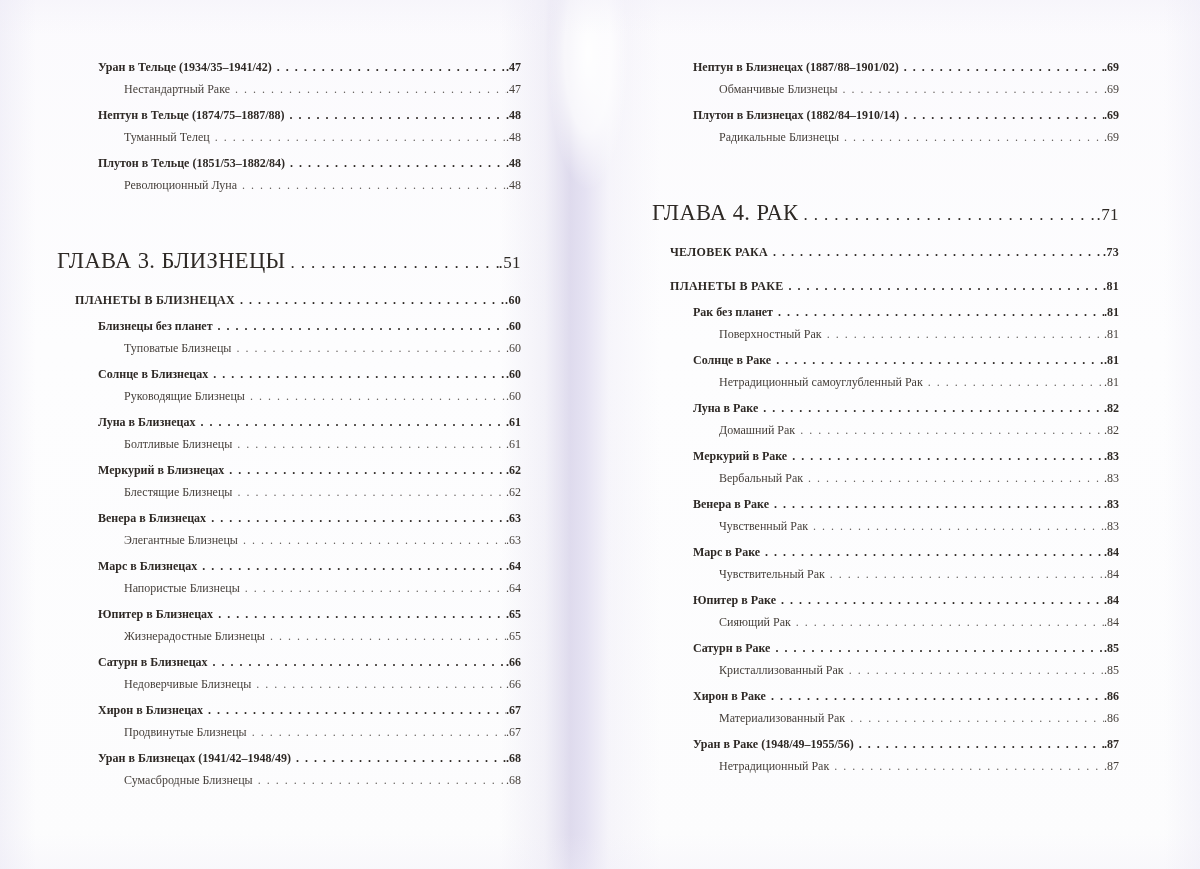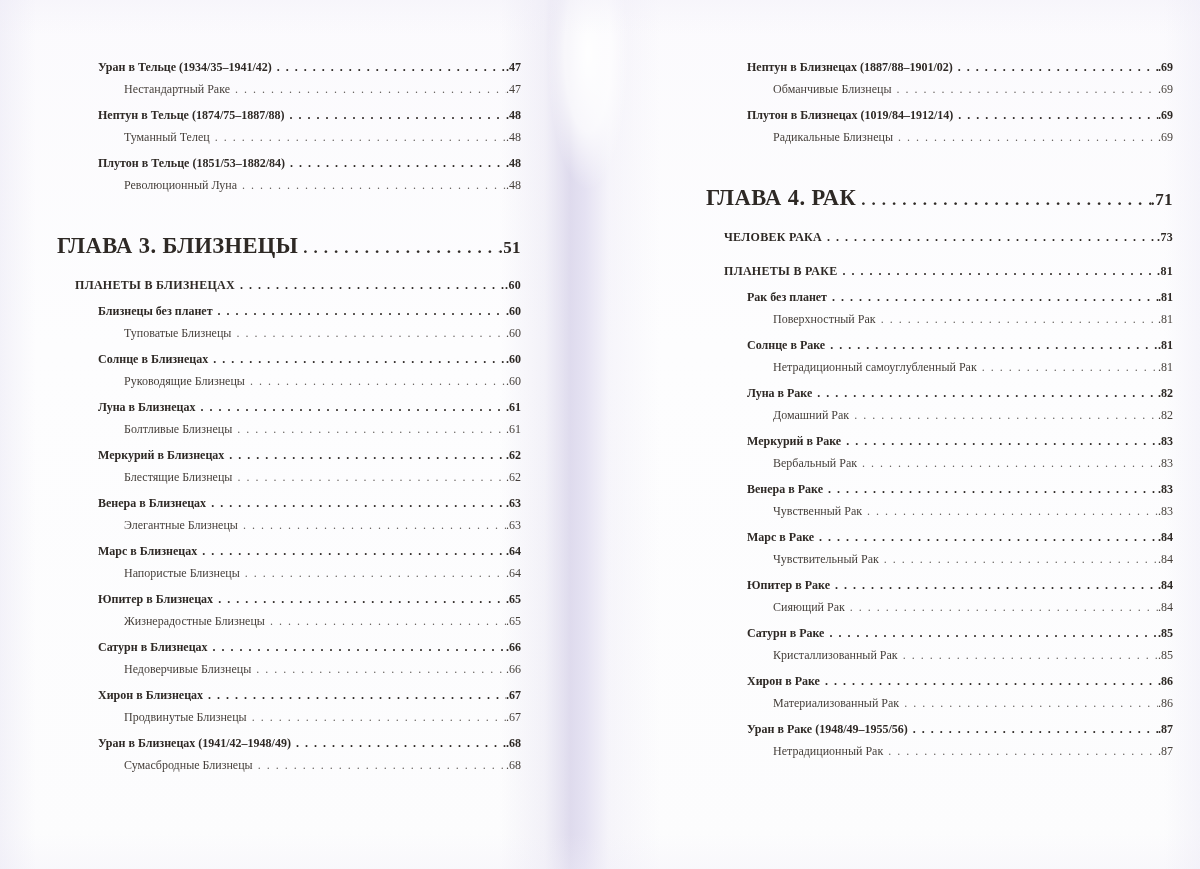--- a/index.html
+++ b/index.html
@@ -45,33 +45,33 @@
       rgba(255,255,255,0.98) 0%,
       rgba(255,255,255,0.75) 45%,
       rgba(255,255,255,0) 78%);
   }
   .page {
     position: absolute;
     top: 52px;
     color: #2e2925;
   }
   .page-left  { left: 57px;  width: 464px; }
-  .page-right { left: 706px; width: 467px; }
+  .page-right { left: 652px; width: 467px; }
 
   .line {
     display: flex;
     align-items: baseline;
     height: 22px;
     font-size: 12px;
     line-height: 22px;
   }
   .line.entry   { padding-left: 41px; font-weight: bold; margin-top: 4px; }
   .line.sub     { padding-left: 67px; color: #453f3a; }
   .line.section { padding-left: 18px; font-weight: bold; margin-top: 12px; letter-spacing: 0.3px; }
-  .line.chapter { padding-left: 0;    font-weight: bold; font-size: 22.5px; height: 32px; line-height: 32px; margin-top: 34px; letter-spacing: 0.4px; }
+  .line.chapter { padding-left: 0;    font-weight: normal; font-size: 22.5px; height: 32px; line-height: 32px; margin-top: 49px; letter-spacing: 0.4px; }
   .line.chapter .dots, .line.chapter .num { font-size: 17px; }
 
   .label { white-space: nowrap; }
   .dots {
     flex: 1 1 auto;
     overflow: hidden;
     white-space: nowrap;
     letter-spacing: 6px;
     padding-left: 5px;
     min-width: 8px;
@@ -236,21 +236,21 @@
         <span class="label">Нептун в Близнецах (1887/88–1901/02)</span>
         <span class="dots">............................................................................................................................................</span>
         <span class="num">69</span>
       </div>
       <div class="line sub">
         <span class="label">Обманчивые Близнецы</span>
         <span class="dots">............................................................................................................................................</span>
         <span class="num">69</span>
       </div>
       <div class="line entry">
-        <span class="label">Плутон в Близнецах (1019/84–1912/14)</span>
+        <span class="label">Плутон в Близнецах (1882/84–1910/14)</span>
         <span class="dots">............................................................................................................................................</span>
         <span class="num">69</span>
       </div>
       <div class="line sub">
         <span class="label">Радикальные Близнецы</span>
         <span class="dots">............................................................................................................................................</span>
         <span class="num">69</span>
       </div>
       <div class="line chapter">
         <span class="label">ГЛАВА 4. РАК</span>

